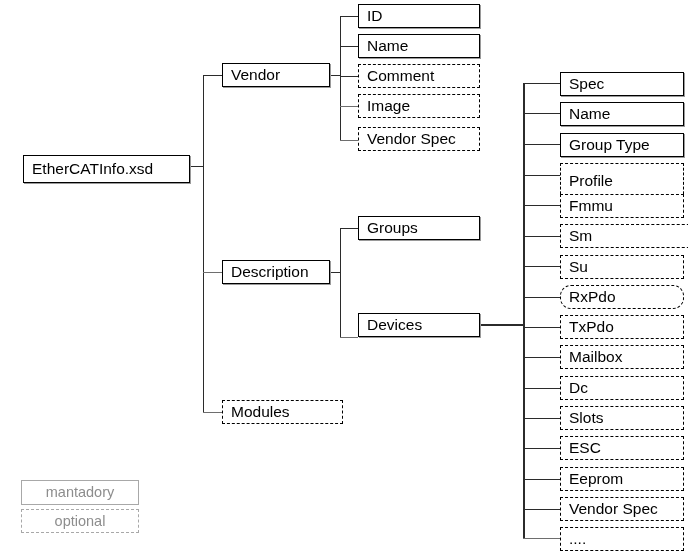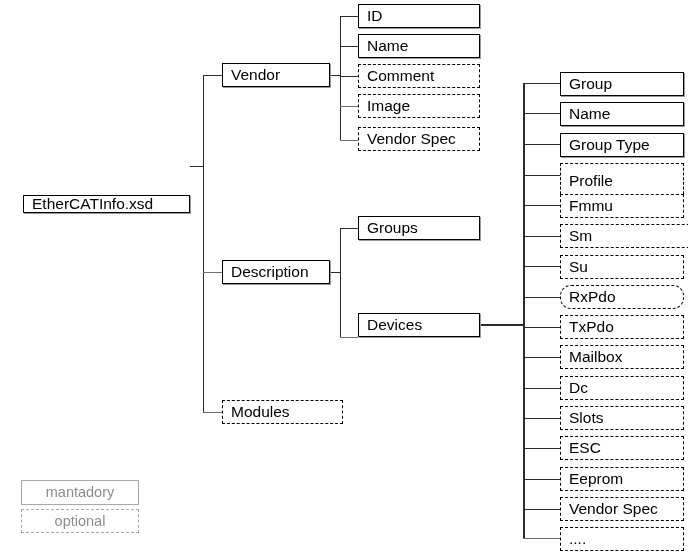--- a/index.html
+++ b/index.html
@@ -63,21 +63,21 @@
   .edge.v { width: 1px; }
   .edge.thick-h { height: 2px; }
   .edge.thick-v { width: 2px; }
   .edge.gray { background: #6e6e6e; }
 </style>
 </head>
 <body>
 
 <div id="canvas">
 
-  <div class="node mandatory" style="left:23px; top:155px; width:167px; height:18px;margin-top:40px;">
+  <div class="node mandatory" style="left:23px; top:155px; width:167px; height:28px;">
     <span>EtherCATInfo.xsd</span>
   </div>
 
   <div class="edge h" style="left:190px; top:166px; width:14px;"></div>
 
   <div class="edge v" style="left:203px; top:75px; height:338px;"></div>
 
   <div class="edge h" style="left:203px; top:75px; width:19px;"></div>
   <div class="edge h gray" style="left:203px; top:272px; width:19px;"></div>
   <div class="edge h gray" style="left:203px; top:412px; width:19px;"></div>
@@ -146,21 +146,21 @@
   <div class="edge h" style="left:523px; top:327px; width:37px;"></div>
   <div class="edge h" style="left:523px; top:357px; width:37px;"></div>
   <div class="edge h" style="left:523px; top:388px; width:37px;"></div>
   <div class="edge h" style="left:523px; top:418px; width:37px;"></div>
   <div class="edge h" style="left:523px; top:448px; width:37px;"></div>
   <div class="edge h" style="left:523px; top:479px; width:37px;"></div>
   <div class="edge h" style="left:523px; top:509px; width:37px;"></div>
   <div class="edge h gray" style="left:523px; top:538px; width:37px;"></div>
 
   <div class="node mandatory" style="left:560px; top:72px; width:124px; height:24px;">
-    <span>Group</span>
+    <span>Spec</span>
   </div>
   <div class="node mandatory" style="left:560px; top:102px; width:124px; height:24px;">
     <span>Name</span>
   </div>
   <div class="node mandatory" style="left:560px; top:133px; width:124px; height:24px;">
     <span>Group Type</span>
   </div>
   <div class="node optional" style="left:560px; top:163px; width:124px; height:36px;">
     <span>Profile</span>
   </div>

